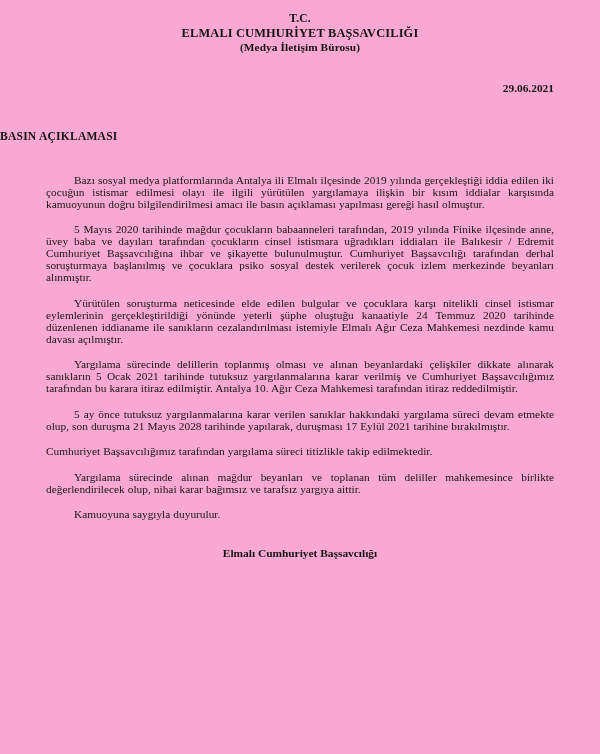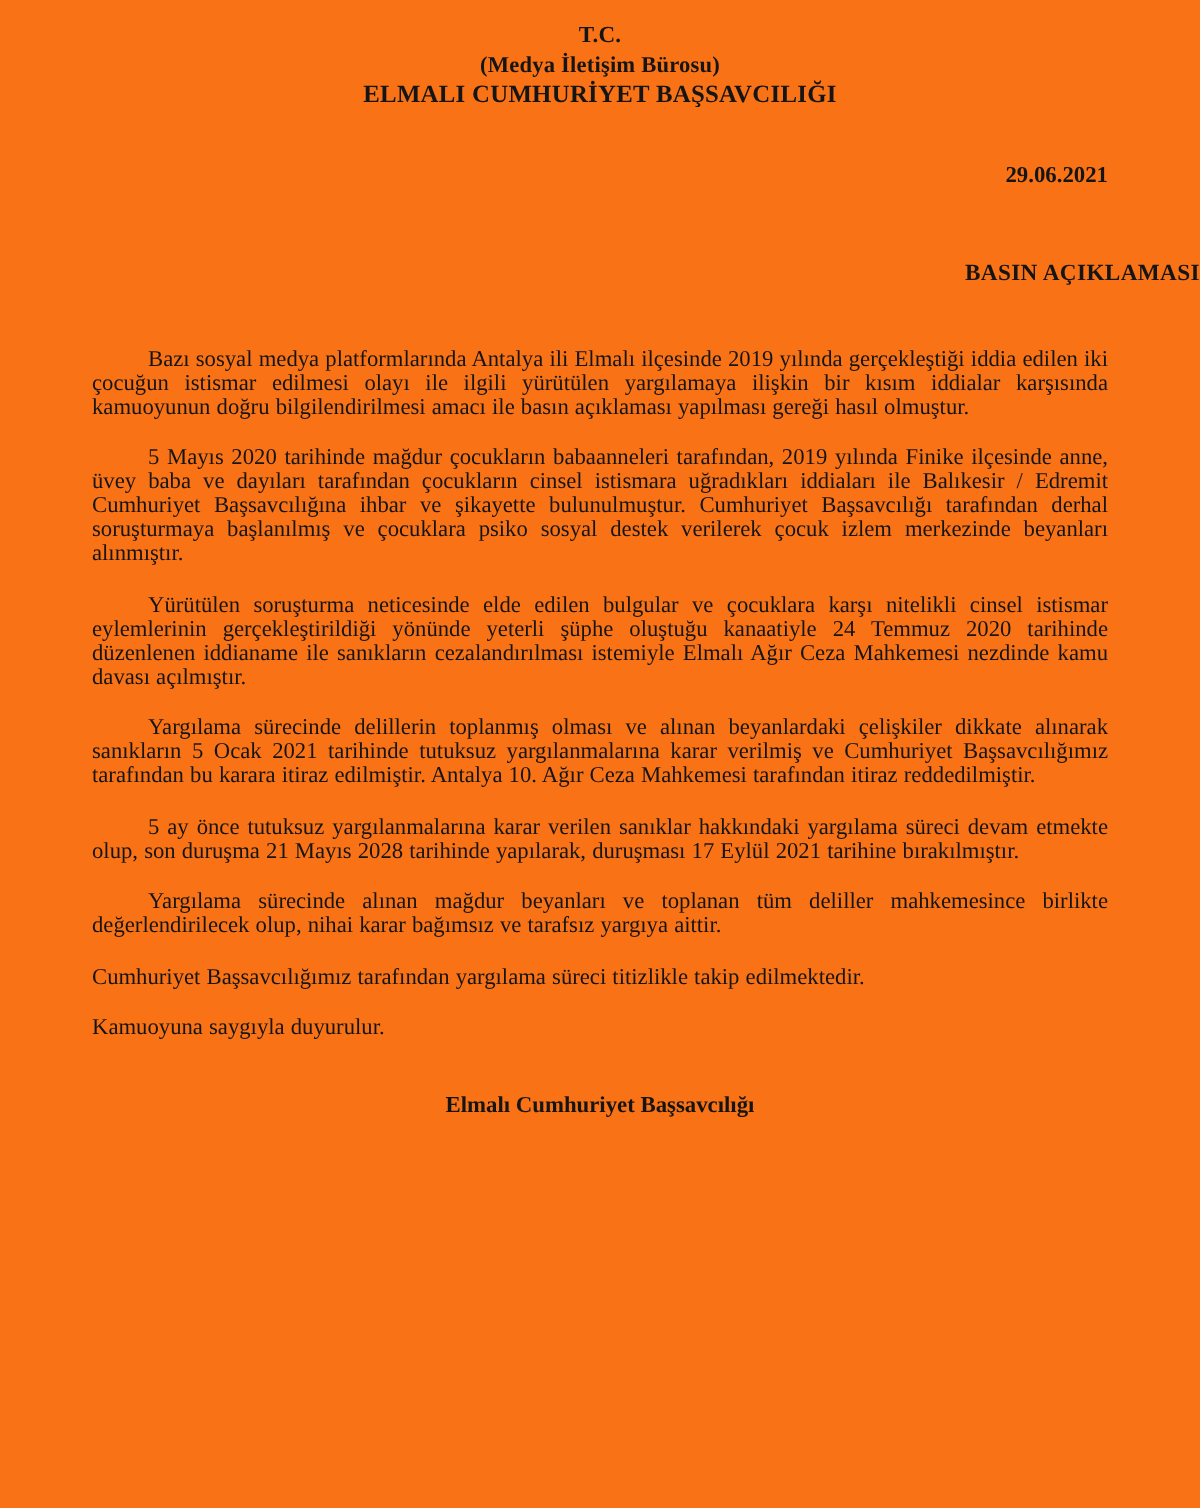--- a/index.html
+++ b/index.html
@@ -9,21 +9,21 @@
     background: #ffffff;
   }
   body {
     font-family: "Liberation Serif", "DejaVu Serif", serif;
     color: #151515;
   }
   .page {
     position: relative;
     width: 600px;
     height: 754px;
-    background: #f97316;
+    background: #f9a8d4;
     overflow: hidden;
     box-sizing: border-box;
   }
 
   
   .letterhead {
     padding-top: 11px;
     text-align: center;
   }
   .letterhead-line {
@@ -48,21 +48,21 @@
     font-weight: bold;
     line-height: 16px;
     white-space: nowrap;
   }
   .refrow .sayi  { position: absolute; left: 22px;  top: 0; }
   .refrow .tarih { position: absolute; right: 46px; top: 0; margin-left: 19px; }
 
   
   .doc-title {
     margin-top: 33px;
-    text-align: right;
+    text-align: left;
     font-size: 11.6px;
     font-weight: bold;
     letter-spacing: 0.2px;
     line-height: 15px;
   }
 
   
   .body-copy {
     margin: 0 auto;
     padding-top: 30px;
@@ -73,21 +73,21 @@
     font-size: 11.35px;
     line-height: 12px;
     text-align: justify;
     text-justify: inter-word;
     margin: 0 0 13.5px 0;
     hyphens: none;
     word-spacing: 0.02em;
   }
   .para.indent { text-indent: 28px; }
   .para.flush  { text-indent: 0; }
-  .para:last-child { margin-bottom: 0; }
+  .para:last-child { margin-bottom: 0; margin-left: 28px; }
 
   
   .signature {
     margin-top: 26px;
     width: 508px;
     margin-left: auto;
     margin-right: auto;
     text-align: center;
     font-size: 11.4px;
     font-weight: bold;
@@ -95,36 +95,36 @@
     padding-right: 0px;
   }
 </style>
 </head>
 <body>
 
 <div class="page">
 
   <div class="letterhead">
     <div class="letterhead-line lh-tc">T.C.</div>
+    <div class="letterhead-line lh-office">ELMALI CUMHURİYET BAŞSAVCILIĞI</div>
     <div class="letterhead-line lh-bureau">(Medya İletişim Bürosu)</div>
-    <div class="letterhead-line lh-office">ELMALI CUMHURİYET BAŞSAVCILIĞI</div>
   </div>
 
   <div class="refrow">
     <span class="tarih">29.06.2021</span>
   </div>
 
   <div class="doc-title">BASIN AÇIKLAMASI</div>
 
   <div class="body-copy">
     <p class="para indent">Bazı sosyal medya platformlarında Antalya ili Elmalı ilçesinde 2019 yılında gerçekleştiği iddia edilen iki çocuğun istismar edilmesi olayı ile ilgili yürütülen yargılamaya ilişkin bir kısım iddialar karşısında kamuoyunun doğru bilgilendirilmesi amacı ile basın açıklaması yapılması gereği hasıl olmuştur.</p>
     <p class="para indent">5 Mayıs 2020 tarihinde mağdur çocukların babaanneleri tarafından, 2019 yılında Finike ilçesinde anne, üvey baba ve dayıları tarafından çocukların cinsel istismara uğradıkları iddiaları ile Balıkesir / Edremit Cumhuriyet Başsavcılığına ihbar ve şikayette bulunulmuştur. Cumhuriyet Başsavcılığı tarafından derhal soruşturmaya başlanılmış ve çocuklara psiko sosyal destek verilerek çocuk izlem merkezinde beyanları alınmıştır.</p>
     <p class="para indent">Yürütülen soruşturma neticesinde elde edilen bulgular ve çocuklara karşı nitelikli cinsel istismar eylemlerinin gerçekleştirildiği yönünde yeterli şüphe oluştuğu kanaatiyle 24 Temmuz 2020 tarihinde düzenlenen iddianame ile sanıkların cezalandırılması istemiyle Elmalı Ağır Ceza Mahkemesi nezdinde kamu davası açılmıştır.</p>
     <p class="para indent">Yargılama sürecinde delillerin toplanmış olması ve alınan beyanlardaki çelişkiler dikkate alınarak sanıkların 5 Ocak 2021 tarihinde tutuksuz yargılanmalarına karar verilmiş ve Cumhuriyet Başsavcılığımız tarafından bu karara itiraz edilmiştir. Antalya 10. Ağır Ceza Mahkemesi tarafından itiraz reddedilmiştir.</p>
     <p class="para indent">5 ay önce tutuksuz yargılanmalarına karar verilen sanıklar hakkındaki yargılama süreci devam etmekte olup, son duruşma 21 Mayıs 2028 tarihinde yapılarak, duruşması 17 Eylül 2021 tarihine bırakılmıştır.</p>
+    <p class="para flush">Cumhuriyet Başsavcılığımız tarafından yargılama süreci titizlikle takip edilmektedir.</p>
     <p class="para indent">Yargılama sürecinde alınan mağdur beyanları ve toplanan tüm deliller mahkemesince birlikte değerlendirilecek olup, nihai karar bağımsız ve tarafsız yargıya aittir.</p>
-    <p class="para flush">Cumhuriyet Başsavcılığımız tarafından yargılama süreci titizlikle takip edilmektedir.</p>
     <p class="para flush">Kamuoyuna saygıyla duyurulur.</p>
   </div>
 
   <div class="signature">Elmalı Cumhuriyet Başsavcılığı</div>
 
 </div>
 
 </body></html>

